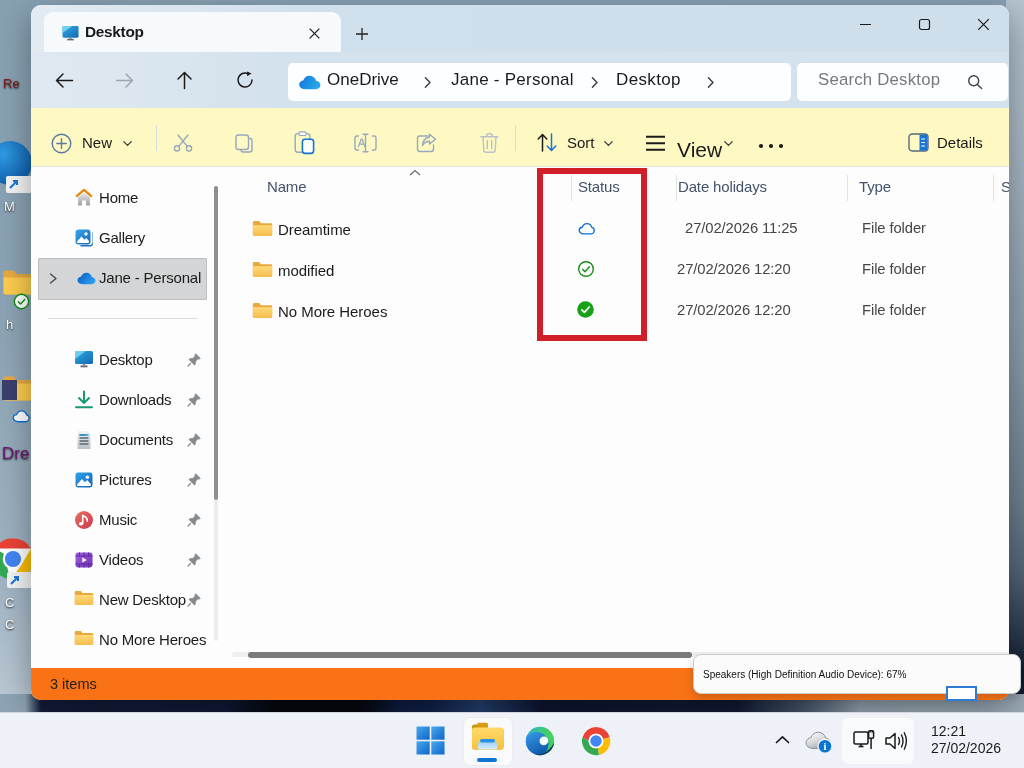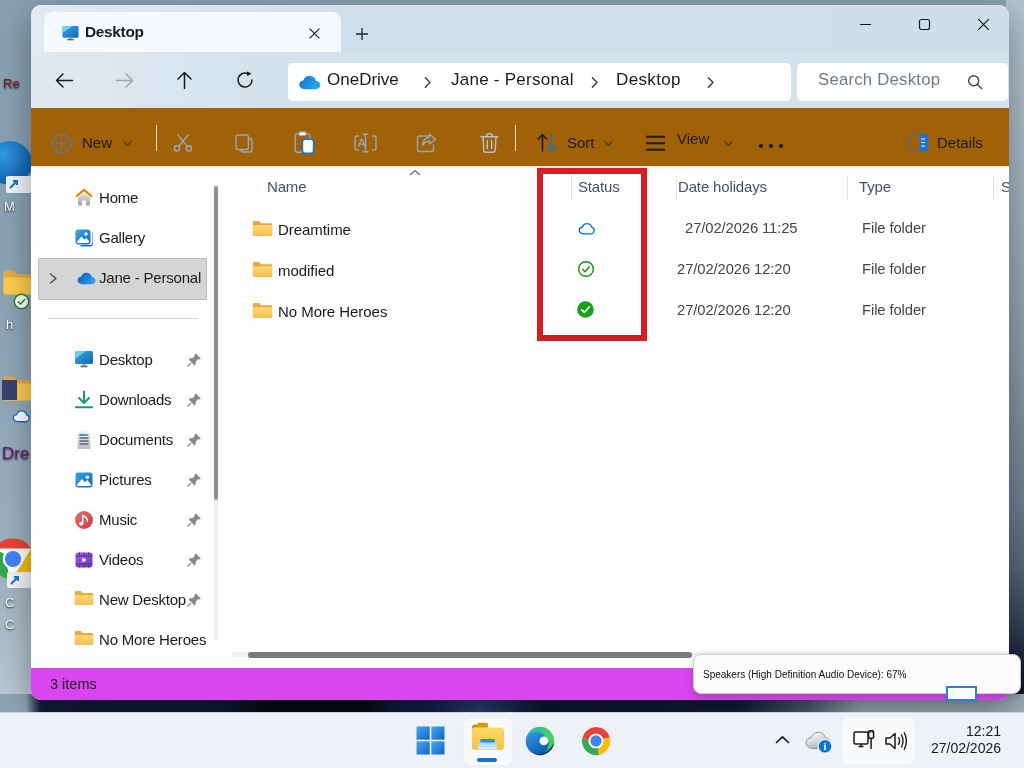--- a/index.html
+++ b/index.html
@@ -6,22 +6,22 @@
   body{width:1024px;height:768px;overflow:hidden;font-family:"Liberation Sans",sans-serif;position:relative;background:#8ea4b4;}
   .abs{position:absolute;}
   
   #desk{left:0;top:0;width:1024px;height:768px;background:linear-gradient(180deg,#87a0b2 0%,#8ba3b4 40%,#9fb2c1 75%,#c2cfda 96%);}
   
   #win{left:31px;top:5px;width:978px;height:695px;border-radius:10px;overflow:hidden;background:#fdfdfe;box-shadow:0 10px 32px rgba(0,0,0,.35);}
   #tabbar{left:0;top:0;width:100%;height:47px;background:linear-gradient(90deg,#e3ebf2 0%,#d0dfec 30%,#cfdeeb 100%);}
   #tab{left:13px;top:7px;width:297px;height:41px;background:#f7fafc;border-radius:9px 9px 0 0;}
   #tab .tt{left:41px;top:11px;font-size:15.4px;font-weight:700;color:#1a1a1a;letter-spacing:-0.3px;}
   #addr{left:0;top:47px;width:100%;height:56px;background:linear-gradient(90deg,#e0e9f1 0%,#d4e2ed 25%,#d4e2ed 100%);}
-  #bar3{left:0;top:103px;width:100%;height:58px;background:#a16207;border-bottom:1px solid #e4e6e8;text-decoration:underline;}
-  #statusbar{left:0;top:663px;width:100%;height:32px;background:#d946ef;font-size:14.5px;color:#222;}
+  #bar3{left:0;top:103px;width:100%;height:58px;background:#fef9c3;border-bottom:1px solid #e4e6e8;text-decoration:underline;}
+  #statusbar{left:0;top:663px;width:100%;height:32px;background:#f97316;font-size:14.5px;color:#222;}
   #statusbar span{position:absolute;left:19px;top:8px;}
   .crumb{background:#fdfeff;border-radius:5px;top:11px;height:38px;}
   
   .t{position:absolute;white-space:nowrap;}
   
   .sbitem{position:absolute;left:0;width:199px;height:40px;}
   .sbitem .lbl{position:absolute;left:68px;top:11px;font-size:15px;color:#1b1b1b;letter-spacing:-0.2px;}
   .sbitem svg{position:absolute;left:43px;top:10px;}
   
   .row .nm{position:absolute;left:247px;top:2px;font-size:15px;color:#1b1b1b;letter-spacing:-0.05px;}
@@ -214,21 +214,21 @@
       <path d="M15.5 2 L15.5 18 M11.2 14 L15.5 18.5 L19.8 14" stroke="#1674d4" stroke-width="1.5" fill="none" stroke-linecap="round" stroke-linejoin="round"></path>
     </svg>
     <span class="t" style="left:536px;top:26px;font-size:15px;color:#1a1a1a;">Sort</span>
     <svg class="abs" style="left:572px;top:31px;" width="11" height="9" viewBox="0 0 11 9">
         <path d="M1.8 2.6 L5.5 6.4 L9.2 2.6" stroke="#3b3b3b" stroke-width="1.3" fill="none" stroke-linecap="round" stroke-linejoin="round"></path>
       </svg>
 
     <svg class="abs" style="left:614px;top:27px;" width="21" height="17" viewBox="0 0 21 17">
         <path d="M1 1.8 L20 1.8 M1 8.3 L20 8.3 M1 14.8 L20 14.8" stroke="#1b1b1b" stroke-width="1.9"></path>
       </svg>
-    <span class="t" style="left:646px;top:22px;font-size:15px;color:#1a1a1a;text-align:center;">View</span>
+    <span class="t" style="left:646px;top:30px;font-size:21px;color:#1a1a1a;text-align:center;">View</span>
     <svg class="abs" style="left:692px;top:31px;" width="11" height="9" viewBox="0 0 11 9">
         <path d="M1.8 2.6 L5.5 6.4 L9.2 2.6" stroke="#3b3b3b" stroke-width="1.3" fill="none" stroke-linecap="round" stroke-linejoin="round"></path>
       </svg>
 
     <svg class="abs" style="left:727px;top:35px;" width="26" height="6" viewBox="0 0 26 6">
         <circle cx="3" cy="3" r="2.1" fill="#1b1b1b"></circle>
         <circle cx="13" cy="3" r="2.1" fill="#1b1b1b"></circle>
         <circle cx="23" cy="3" r="2.1" fill="#1b1b1b"></circle>
       </svg>
 
@@ -576,14 +576,14 @@
       <path d="M9 15 L9 17.5"></path>
     <rect x="16.6" y="1.8" width="5" height="7.5" rx="1.2" fill="#eef1f7"></rect>
     <path d="M19.1 9.3 L19.1 20"></path>
       <path d="M18 1.8 L18 3.8 M20.2 1.8 L20.2 3.8" stroke-width="1.1"></path>
   </svg>
   <svg class="abs" style="left:884px;top:17px;" width="24" height="22" viewBox="0 0 24 22" stroke="#1a1a1a" stroke-width="1.5" fill="none" stroke-linecap="round" stroke-linejoin="round">
     <path d="M2 8 L2 14 L6 14 L11 18.5 L11 3.5 L6 8 Z"></path>
     <path d="M14.5 7.5 Q16.5 11 14.5 14.5 M17.5 5 Q20.5 11 17.5 17 M20.3 2.8 Q24.5 11 20.3 19.2" stroke-width="1.4"></path>
   </svg>
 
-  <div class="t" style="right:23px;top:10px;font-size:14px;color:#1a1a1a;text-align:right;line-height:17px;">12:21<br>27/02/2026</div>
+  <div class="t" style="right:23px;top:10px;font-size:14px;color:#1a1a1a;text-align:left;line-height:17px;">12:21<br>27/02/2026</div>
 </div>
 
 </body></html>

